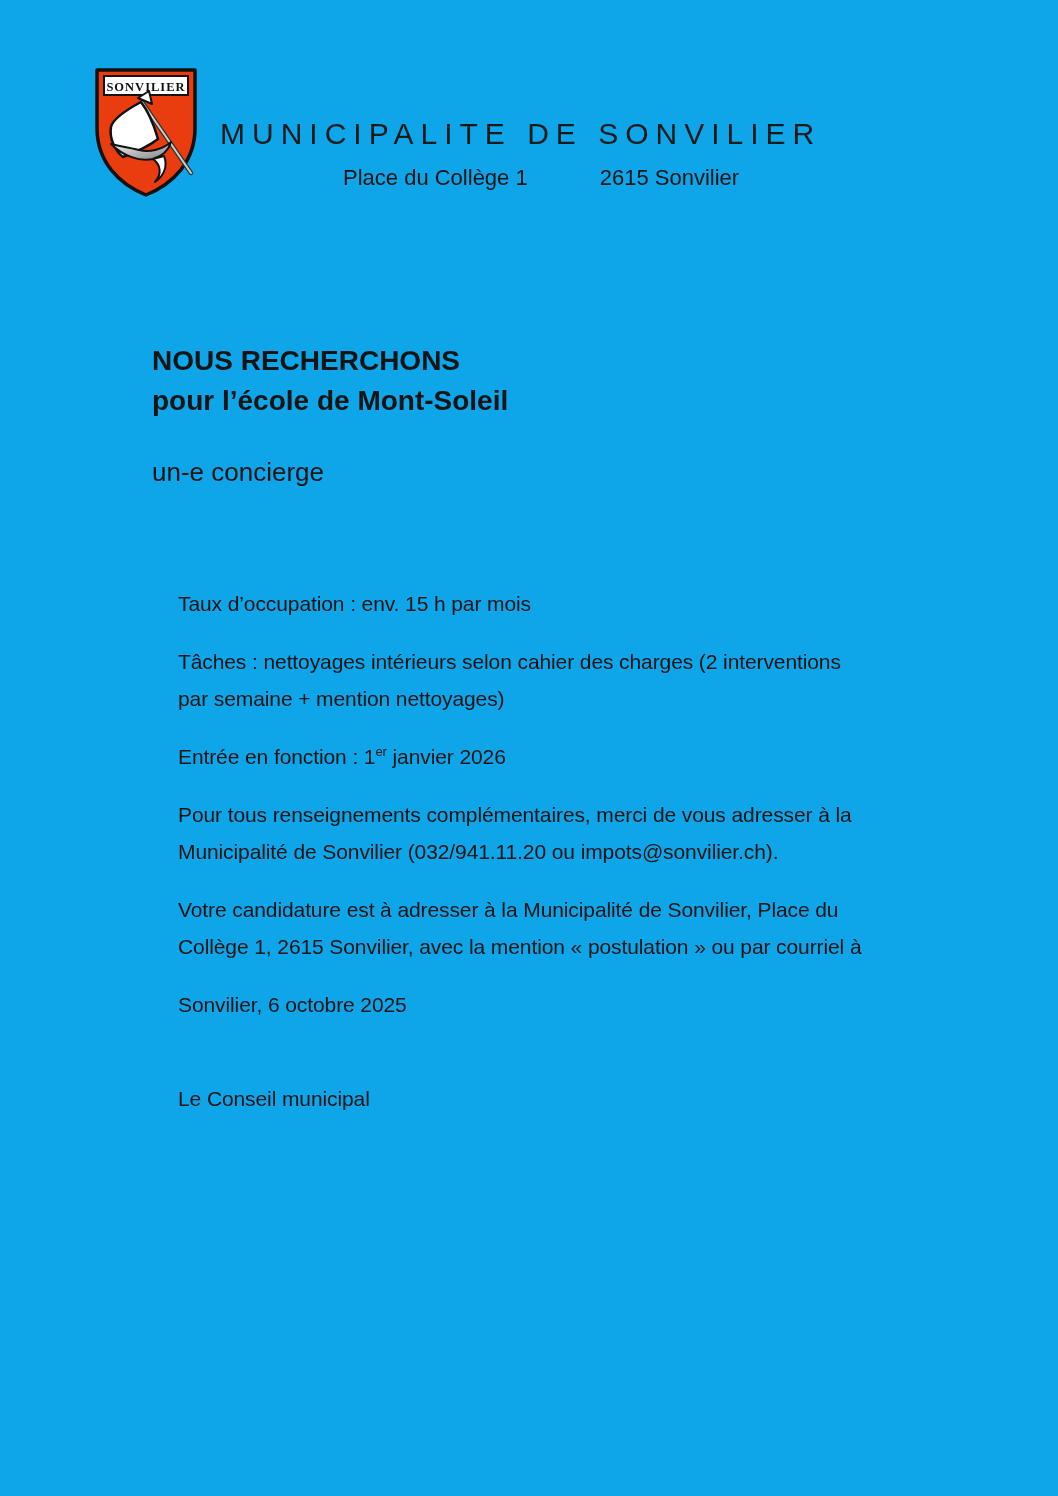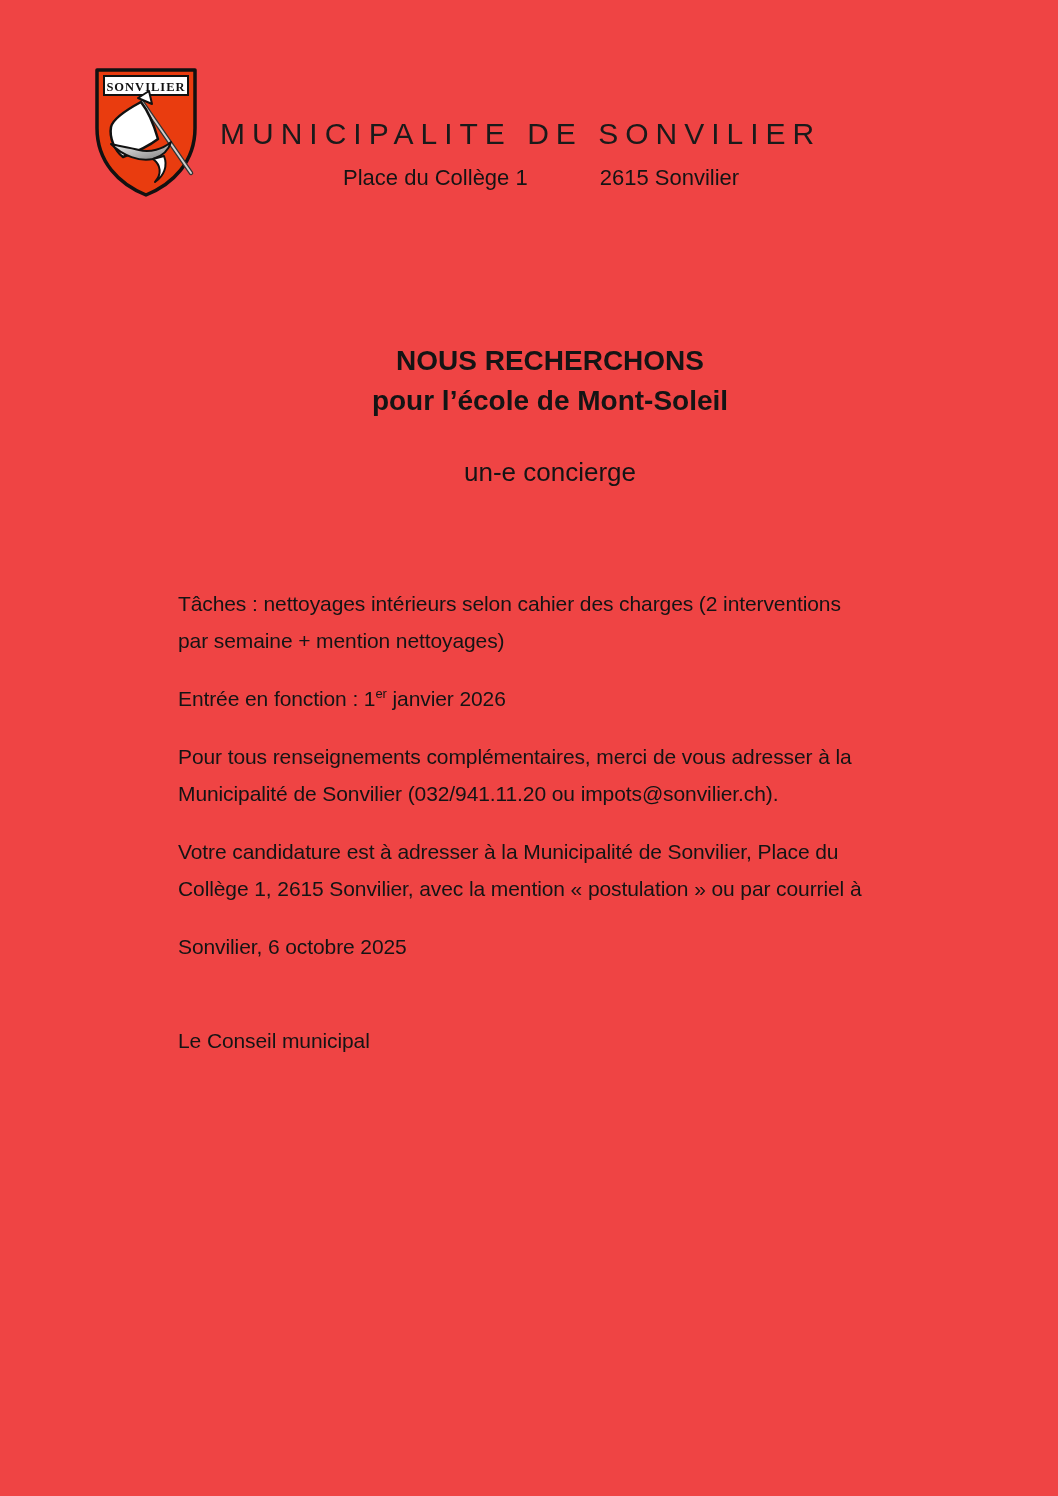--- a/index.html
+++ b/index.html
@@ -1,20 +1,20 @@
 <!DOCTYPE html>
 <html><head>
 <meta charset="utf-8">
 <style>
   html, body { margin: 0; padding: 0; background: #ffffff; }
   .page {
     position: relative;
     width: 1058px;
     height: 1496px;
-    background: #ef4444;
+    background: #0ea5e9;
     font-family: "Liberation Sans", sans-serif;
     color: #141414;
     overflow: hidden;
   }
 
   
   .logo {
     position: absolute;
     left: 90px;
     top: 66px;
@@ -37,24 +37,24 @@
     top: 165px;
     font-size: 22px;
     display: flex;
     gap: 72px;
     white-space: nowrap;
   }
 
   
   .announce {
     position: absolute;
-    left: 140px;
+    left: 152px;
     top: 341px;
     width: 820px;
-    text-align: center;
+    text-align: left;
   }
   .announce .bold-line {
     font-weight: bold;
     font-size: 28px;
     line-height: 40px;
     white-space: nowrap;
   }
   .announce .subtitle {
     font-size: 26px;
     font-weight: normal;
@@ -112,20 +112,23 @@
   </div>
 
   <div class="announce">
     <div class="bold-line">NOUS RECHERCHONS</div>
     <div class="bold-line">pour l’école de Mont-Soleil</div>
     <div class="subtitle">un-e concierge</div>
   </div>
 
   <div class="body-text">
 
+    <div class="para">
+      <div class="line">Taux d’occupation : env. 15 h par mois</div>
+    </div>
 
     <div class="para">
       <div class="line">Tâches : nettoyages intérieurs selon cahier des charges (2 interventions</div>
       <div class="line">par semaine + mention nettoyages)</div>
     </div>
 
     <div class="para">
       <div class="line"><span>Entrée en fonction : 1</span><sup>er</sup><span> janvier 2026</span></div>
     </div>
 

